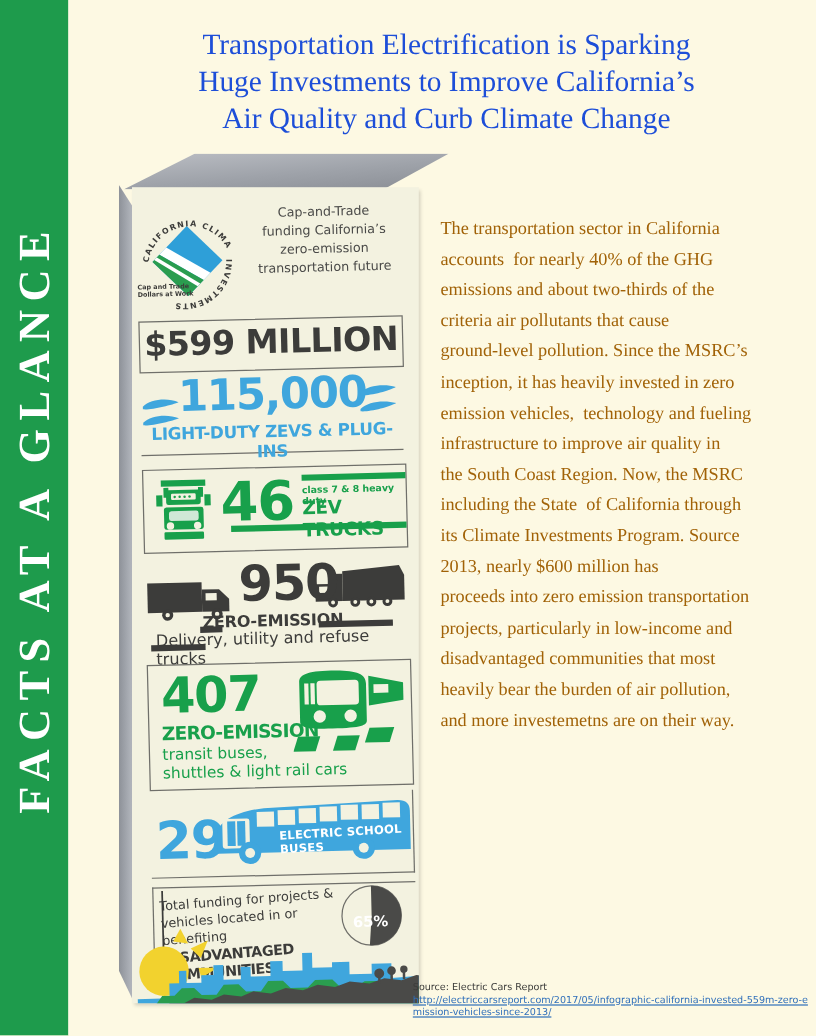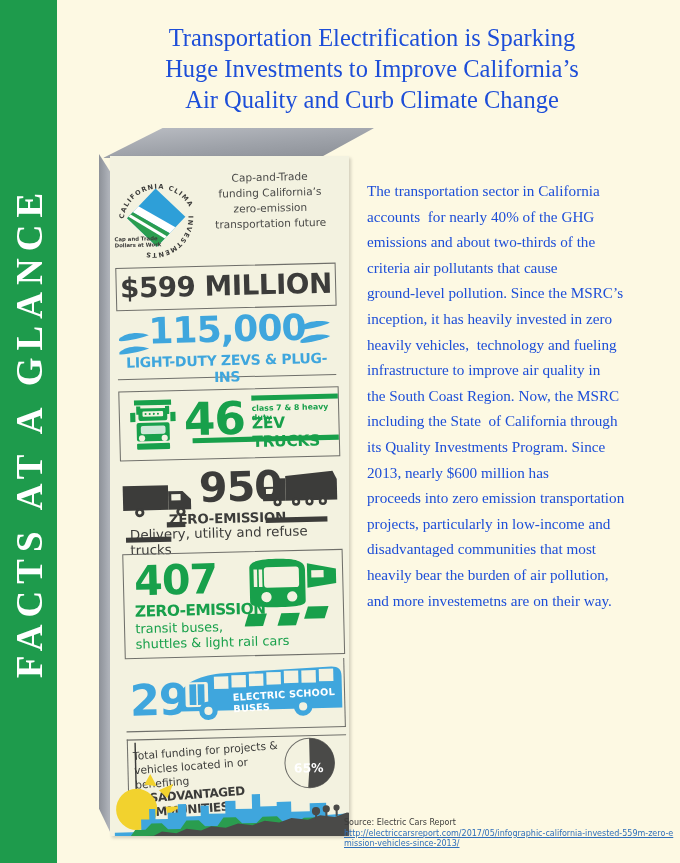--- a/index.html
+++ b/index.html
@@ -372,21 +372,21 @@
     width: 239px;
     height: 72px;
   }
 
   
   #body-copy {
     position: absolute;
     left: 310px;
     top: 178px;
     width: 296px;
-    color: #1d4ed8;
+    color: #a16207;
     font-family: "Liberation Serif", serif;
     font-size: 15.2px;
     line-height: 25.6px;
   }
   #body-copy .pl { display:block; white-space: pre; }
 
   
   #source-block {
     position: absolute;
     left: 287px;
@@ -643,25 +643,25 @@
     </div>
   </div>
 
   <div id="body-copy">
     <span class="pl">The transportation sector in California</span>
     <span class="pl">accounts  for nearly 40% of the GHG</span>
     <span class="pl">emissions and about two-thirds of the</span>
     <span class="pl">criteria air pollutants that cause</span>
     <span class="pl">ground-level pollution. Since the MSRC’s</span>
     <span class="pl">inception, it has heavily invested in zero</span>
-    <span class="pl">heavily vehicles,  technology and fueling</span>
+    <span class="pl">emission vehicles,  technology and fueling</span>
     <span class="pl">infrastructure to improve air quality in</span>
     <span class="pl">the South Coast Region. Now, the MSRC</span>
     <span class="pl">including the State  of California through</span>
-    <span class="pl">its Quality Investments Program. Since</span>
+    <span class="pl">its Climate Investments Program. Source</span>
     <span class="pl">2013, nearly $600 million has</span>
     <span class="pl">proceeds into zero emission transportation</span>
     <span class="pl">projects, particularly in low-income and</span>
     <span class="pl">disadvantaged communities that most</span>
     <span class="pl">heavily bear the burden of air pollution,</span>
     <span class="pl">and more investemetns are on their way.</span>
   </div>
 
   <div id="source-block">
     <span id="source-label">Source:   Electric Cars Report</span>

